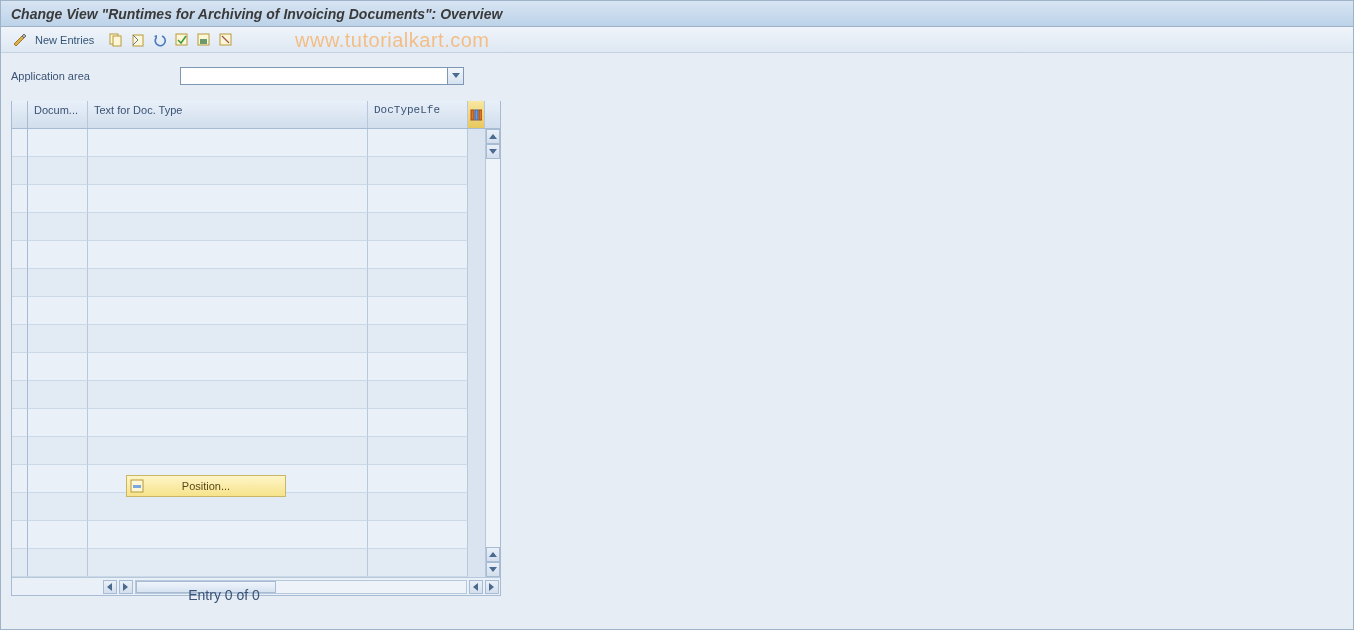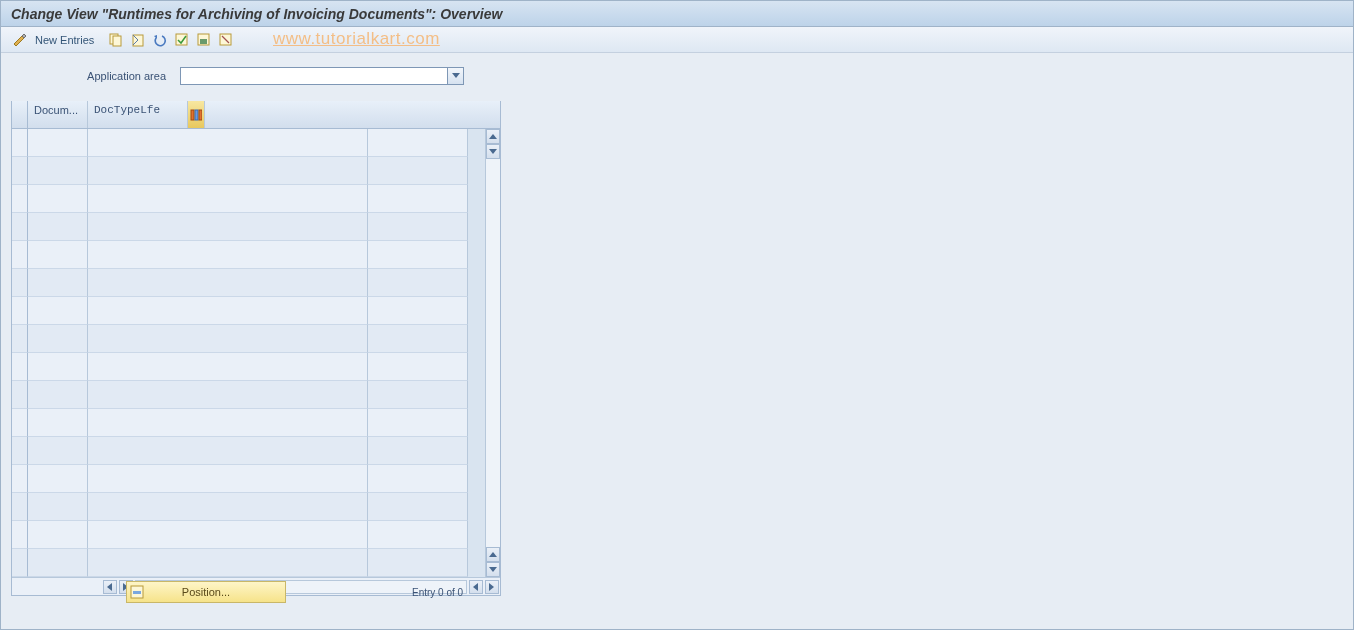--- a/index.html
+++ b/index.html
@@ -45,36 +45,34 @@
       cursor: pointer;
     }
     .new-entries {
       color: #335577;
       font-size: 11px;
       margin: 0 8px 0 2px;
       cursor: pointer;
     }
     .watermark {
       position: absolute;
-      left: 272px;
+      left: 294px;
       top: 2px;
-      font-size: 17px;
+      font-size: 20px;
       font-family: "Trebuchet MS", sans-serif;
       color: #f5b97a;
       opacity: 0.9;
       letter-spacing: 0.5px;
       pointer-events: none;
-      text-decoration: underline;
     }
     .field-row {
       display: flex;
       align-items: center;
       padding: 14px 10px 10px 10px;
       gap: 14px;
-      text-align: right;
     }
     .field-label {
       color: #3a5275;
       font-size: 11px;
       width: 155px;
     }
     .dropdown {
       width: 284px;
       height: 18px;
       background: #fff;
@@ -187,20 +185,21 @@
       border:1px solid #a7bbd3;
     }
     .footer-row {
       position: absolute;
       bottom: 26px;
       left: 0;
       display: flex;
       align-items: center;
       padding-left: 125px;
       gap: 90px;
+      flex-direction: column;
     }
     .position-btn {
       width: 160px;
       height: 22px;
       background: linear-gradient(to bottom,#fef5c8,#f6e38a);
       border: 1px solid #c9b768;
       display: flex;
       align-items: center;
       justify-content: center;
       gap: 4px;
@@ -210,21 +209,21 @@
       font-size: 11px;
     }
     .position-btn .btn-icon {
       position: absolute;
       left: 2px;
       width: 16px; height: 16px;
       display:flex; align-items:center; justify-content:center;
     }
     .entry-text {
       color: #3a5275;
-      font-size: 10px;
+      font-size: 14px;
       padding-left: 36px;
     }
     svg { display: block; }
   </style>
 </head>
 <body>
 
 <div class="title-bar">
   <span class="title-text">Change View "Runtimes for Archiving of Invoicing Documents": Overview</span>
 </div>
@@ -285,20 +284,21 @@
           <path d="M0 0 L8 0 L4 5 Z" fill="#4a6a90"></path>
         </svg>
     </span>
   </div>
 </div>
 
 <div class="table-panel">
   <div class="table-header">
     <div class="th col-sel"></div>
     <div class="th col-doc">Docum...</div>
+    <div class="th col-text">Text for Doc. Type</div>
     <div class="th col-dtl">DocTypeLfe</div>
     <div class="th col-config">
       <svg width="12" height="12">
           <rect x="1" y="1" width="3" height="10" fill="#e07030" stroke="#a04a10"></rect>
           <rect x="5" y="1" width="3" height="10" fill="#6a9ae0" stroke="#3a6ab0"></rect>
           <rect x="9" y="1" width="3" height="10" fill="#e07030" stroke="#a04a10"></rect>
         </svg>
     </div>
   </div>
   <div class="table-body">

